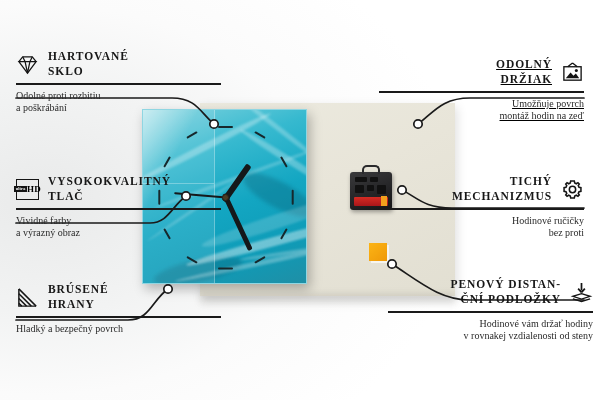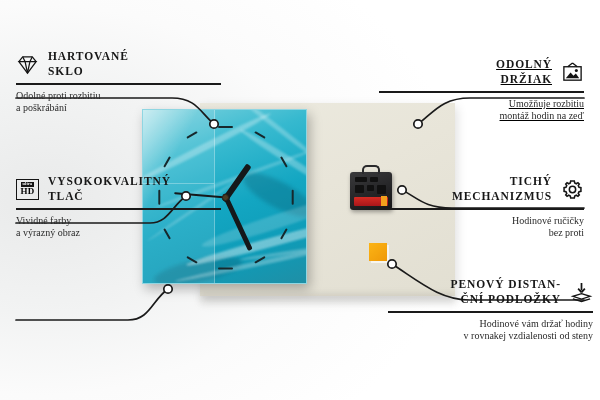--- a/index.html
+++ b/index.html
@@ -91,21 +91,21 @@
     font-family:"Liberation Serif", serif;
     font-weight:bold; font-size:11.5px; letter-spacing:.9px;
     color:#171717; line-height:15px; text-transform:uppercase;
   }
   .feat .rule { height:1.6px; background:#1a1a1a; margin:4px 0 5px 0; }
   .feat .desc { font-size:10px; line-height:12.2px; color:#2a2a2a; }
   .ico { width:23px; height:23px; flex:0 0 23px; color:#141414; }
   .ico svg { display:block; width:23px; height:23px; }
   .hdbox {
     width:23px; height:21px; flex:0 0 23px; border:1.6px solid #141414;
-    display:flex; flex-direction:column; align-items:center; justify-content:center;
+    display:flex; flex-direction:row; align-items:center; justify-content:center;
     line-height:1;
   }
   .hdbox .u { font-size:4.2px; font-weight:bold; background:#141414; color:#fff;
               padding:.5px 1.6px; letter-spacing:.2px; }
   .hdbox .h { font-size:9px; font-weight:bold; letter-spacing:.2px; }
 </style>
 </head>
 <body>
 
 <div id="stage">
@@ -207,38 +207,57 @@
       <div>
         <div class="ttl">VYSOKOKVALITNÝ</div>
         <div class="ttl">TLAČ</div>
       </div>
     </div>
     <div class="rule"></div>
     <div class="desc">Vividné farby</div>
     <div class="desc">a výrazný obraz</div>
   </div>
 
+  <div class="feat left" style="left:16px; top:282px;">
+    <div class="head">
+      <span class="ico">
+        <svg viewBox="0 0 24 24" fill="none" stroke="currentColor" stroke-width="1.5">
+          <path d="M3 3 L3 21 L21 21"></path>
+            <path d="M3 3 L21 21"></path>
+          <path d="M3 8 L16 21"></path>
+            <path d="M3 13 L11 21"></path>
+            <path d="M3 18 L6 21"></path>
+        </svg>
+      </span>
+      <div>
+        <div class="ttl">BRÚSENÉ</div>
+        <div class="ttl">HRANY</div>
+      </div>
+    </div>
+    <div class="rule"></div>
+    <div class="desc">Hladký a bezpečný povrch</div>
+  </div>
 
   <div class="feat right" style="left:379px; top:57px;text-decoration:underline;">
     <div class="head">
       <span class="ico">
         <svg viewBox="0 0 24 24" fill="none" stroke="currentColor" stroke-width="1.4">
           <rect x="3" y="6" width="18" height="14"></rect>
           <path d="M12 2 L7 6 M12 2 L17 6"></path>
           <path d="M5 18 L10 12 L13 15.5 L15.5 13 L19 18 Z" fill="currentColor" stroke="none"></path>
           <circle cx="16" cy="10" r="1.6" fill="currentColor" stroke="none"></circle>
         </svg>
       </span>
       <div>
         <div class="ttl">ODOLNÝ</div>
         <div class="ttl">DRŽIAK</div>
       </div>
     </div>
     <div class="rule"></div>
-    <div class="desc">Umožňuje rozbitiu</div>
+    <div class="desc">Umožňuje povrch</div>
     <div class="desc">montáž hodin na zeď</div>
   </div>
 
   <div class="feat right" style="left:379px; top:174px;">
     <div class="head">
       <span class="ico">
         <svg viewBox="0 0 24 24" fill="none" stroke="currentColor" stroke-width="1.6">
           <path d="M12 3.2 L13.9 3.2 L14.3 5.2 L16 6 L17.7 4.9 L19.1 6.3 L18 8 L18.8 9.7 L20.8 10.1 L20.8 12 L20.8 13.9 L18.8 14.3 L18 16 L19.1 17.7 L17.7 19.1 L16 18 L14.3 18.8 L13.9 20.8 L12 20.8 L10.1 20.8 L9.7 18.8 L8 18 L6.3 19.1 L4.9 17.7 L6 16 L5.2 14.3 L3.2 13.9 L3.2 12 L3.2 10.1 L5.2 9.7 L6 8 L4.9 6.3 L6.3 4.9 L8 6 L9.7 5.2 L10.1 3.2 Z"></path>
           <circle cx="12" cy="12" r="3.3"></circle>
         </svg>

